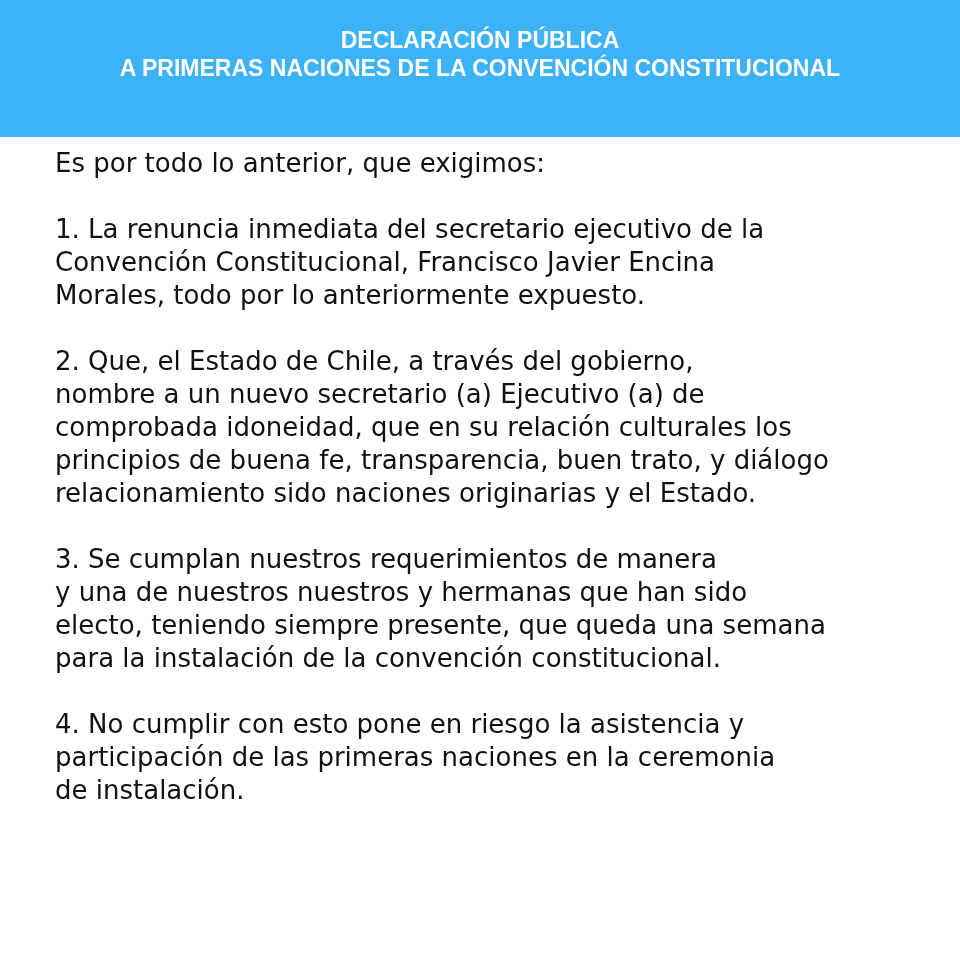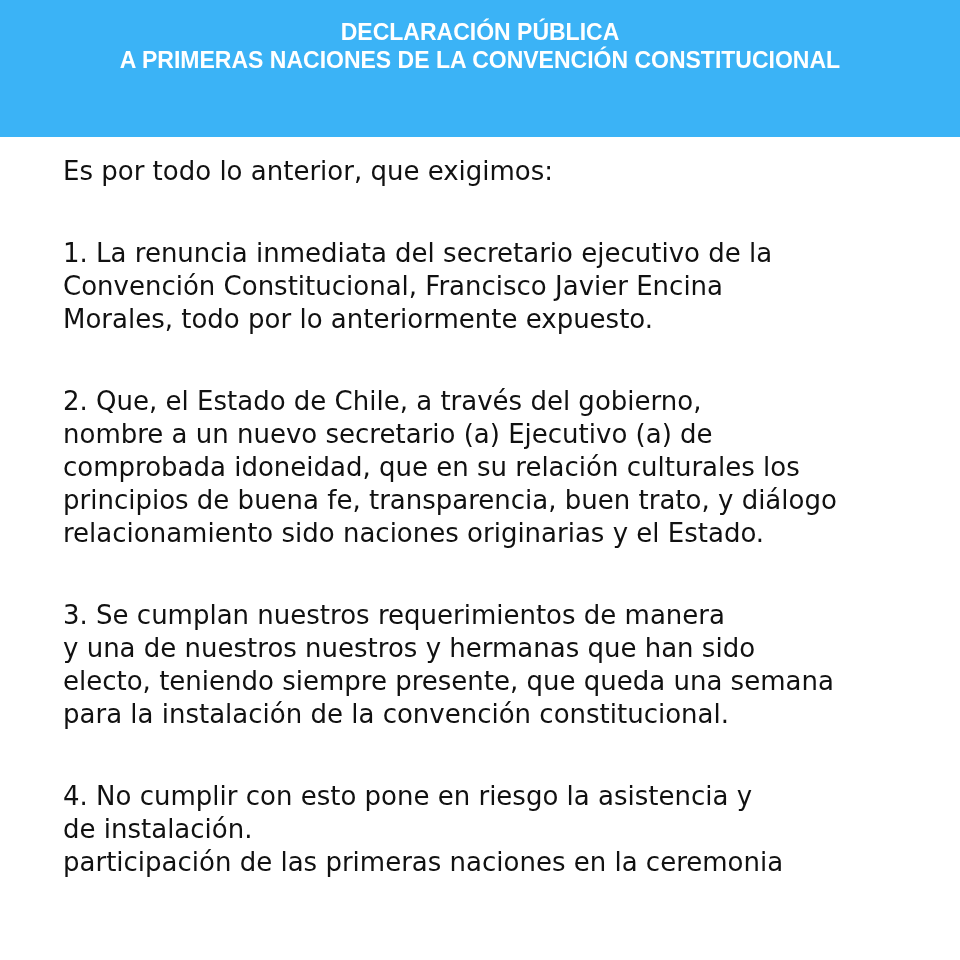--- a/index.html
+++ b/index.html
@@ -1,21 +1,21 @@
 <!DOCTYPE html>
 <html><head>
   <meta charset="utf-8">
   <style>
     html, body { margin: 0; padding: 0; }
     body { width: 960px; height: 960px; background: #ffffff; overflow: hidden; position: relative; font-family: "DejaVu Sans", sans-serif; }
     .header { position: absolute; left: 0; top: 0; width: 960px; height: 137px; background: #3bb3f6; color: #ffffff; text-align: center; }
     .header .line { font-family: "Liberation Sans", sans-serif; font-weight: bold; font-size: 23px; line-height: 28px; letter-spacing: 0px; }
-    .header .lines { padding-top: 18px; }
+    .header .lines { padding-top: 26px; }
     .content { position: absolute; left: 55px; top: 147px; width: 870px; color: #111111; font-size: 26px; line-height: 33px; }
-    .para { margin: 8px; }
+    .para { margin: 0; }
     .gap { height: 33px; }
     .line-el { display: block; white-space: nowrap; }
     b { font-weight: normal; }
   </style>
 </head>
 <body>
 
 <div class="header">
   <div class="lines">
     <div class="line">DECLARACIÓN PÚBLICA</div>
@@ -43,17 +43,17 @@
       <div class="gap"></div>
       <div class="para">
         <span class="line-el"><span>3. </span><b>Se cumplan nuestros requerimientos de manera</b></span>
         <span class="line-el"><span>y una de nuestros nuestros y hermanas que han sido</span></span>
         <span class="line-el"><span>electo, teniendo siempre presente, que queda una semana</span></span>
         <span class="line-el"><span>para la instalación de la convención constitucional.</span></span>
       </div>
       <div class="gap"></div>
       <div class="para">
         <span class="line-el"><span>4. </span><b>No cumplir con esto pone en riesgo la asistencia y</b></span>
+        <span class="line-el"><b>participación de las primeras naciones en la ceremonia</b></span>
         <span class="line-el"><b>de instalación.</b></span>
-        <span class="line-el"><b>participación de las primeras naciones en la ceremonia</b></span>
       </div>
     </div>
 </div>
 
 </body></html>

